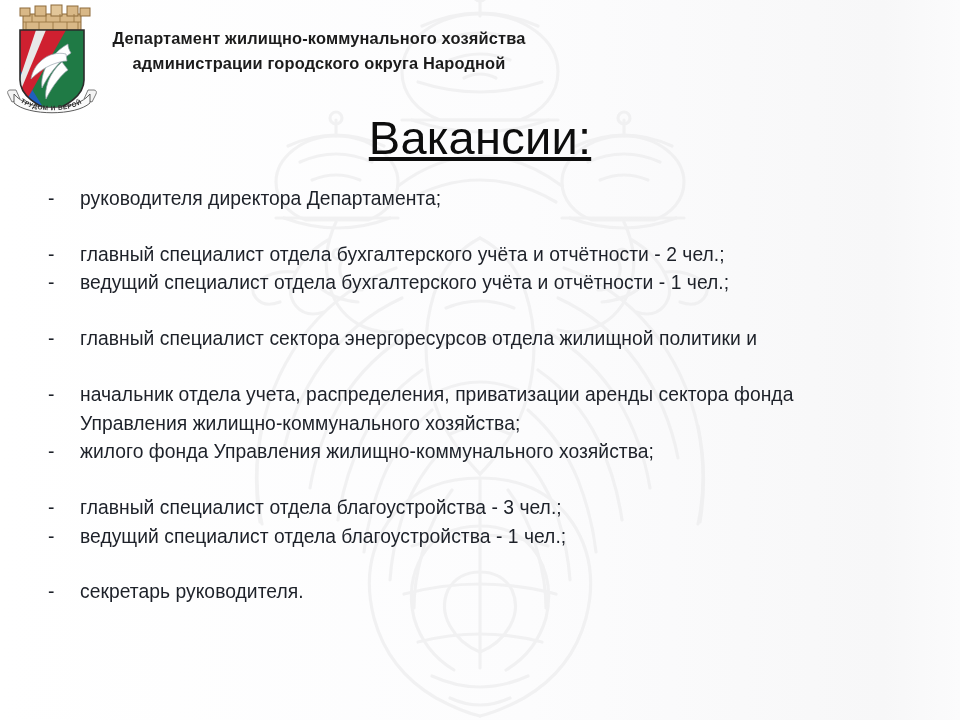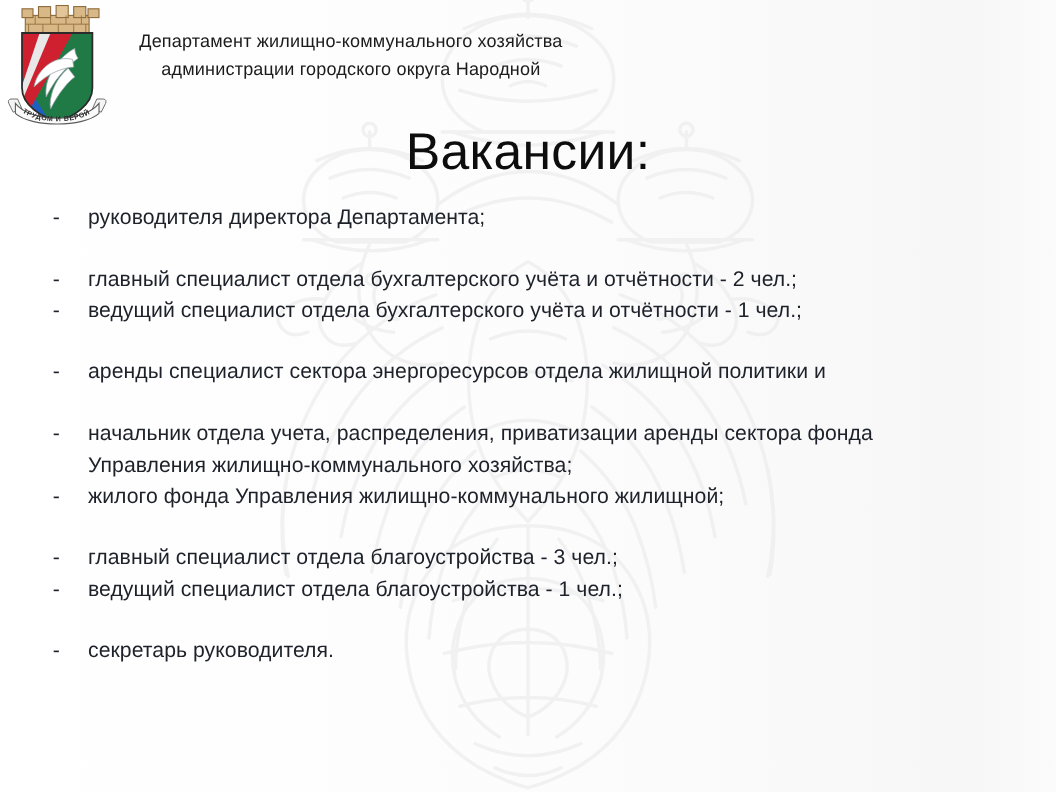--- a/index.html
+++ b/index.html
@@ -62,35 +62,36 @@
     left: 84px;
     top: 26px;
     width: 470px;
     text-align: center;
     color: #1b1b1b;
     font-size: 16.4px;
     line-height: 24.5px;
     letter-spacing: 0.01em;
     white-space: nowrap;
   }
-  #org-title .org-line { display: block; }
+  #org-title .org-line { display: block; font-weight: bold; }
 
   
   #slide-title {
     position: absolute;
     left: 0;
     top: 110px;
     width: 960px;
     text-align: center;
     color: #0d0d0d;
     font-size: 47px;
     line-height: 56px;
     font-weight: 400;
     letter-spacing: 0.005em;
     z-index: 3;
+    text-decoration: underline;
   }
 
   
   #vacancy-list {
     position: absolute;
     left: 0;
     top: 185px;
     width: 960px;
     z-index: 3;
   }
@@ -309,32 +310,32 @@
           <span class="txt">главный специалист отдела бухгалтерского учёта и отчётности - 2 чел.;</span>
         </div>
         <div class="vacancy-item">
           <span class="dash">-</span>
           <span class="txt">ведущий специалист отдела бухгалтерского учёта и отчётности - 1 чел.;</span>
         </div>
       </div>
       <div class="group">
         <div class="vacancy-item">
           <span class="dash">-</span>
-          <span class="txt">аренды специалист сектора энергоресурсов отдела жилищной политики и</span>
+          <span class="txt">главный специалист сектора энергоресурсов отдела жилищной политики и</span>
         </div>
       </div>
       <div class="group">
         <div class="vacancy-item">
           <span class="dash">-</span>
           <span class="txt">начальник отдела учета, распределения, приватизации аренды сектора фонда</span>
           <span class="txt cont">Управления жилищно-коммунального хозяйства;</span>
         </div>
         <div class="vacancy-item">
           <span class="dash">-</span>
-          <span class="txt cont">жилого фонда Управления жилищно-коммунального жилищной;</span>
+          <span class="txt cont">жилого фонда Управления жилищно-коммунального хозяйства;</span>
         </div>
       </div>
       <div class="group">
         <div class="vacancy-item">
           <span class="dash">-</span>
           <span class="txt">главный специалист отдела благоустройства - 3 чел.;</span>
         </div>
         <div class="vacancy-item">
           <span class="dash">-</span>
           <span class="txt">ведущий специалист отдела благоустройства - 1 чел.;</span>

